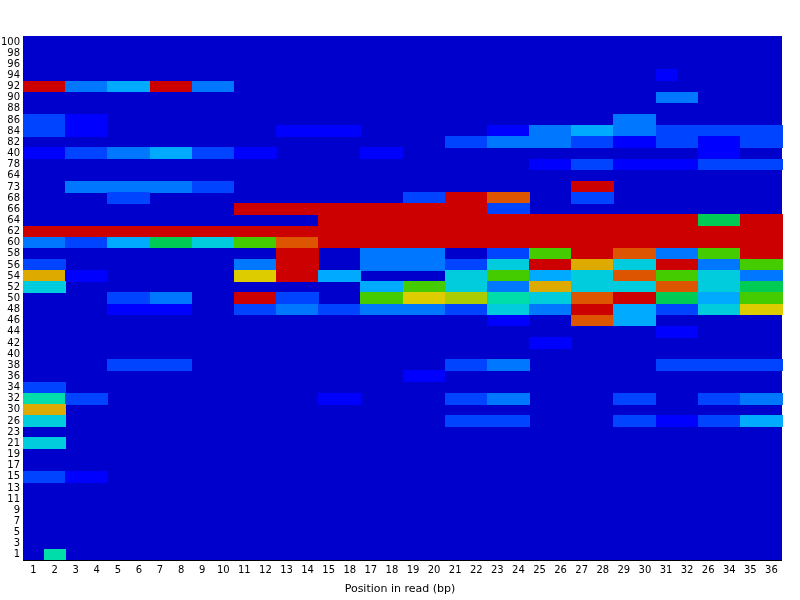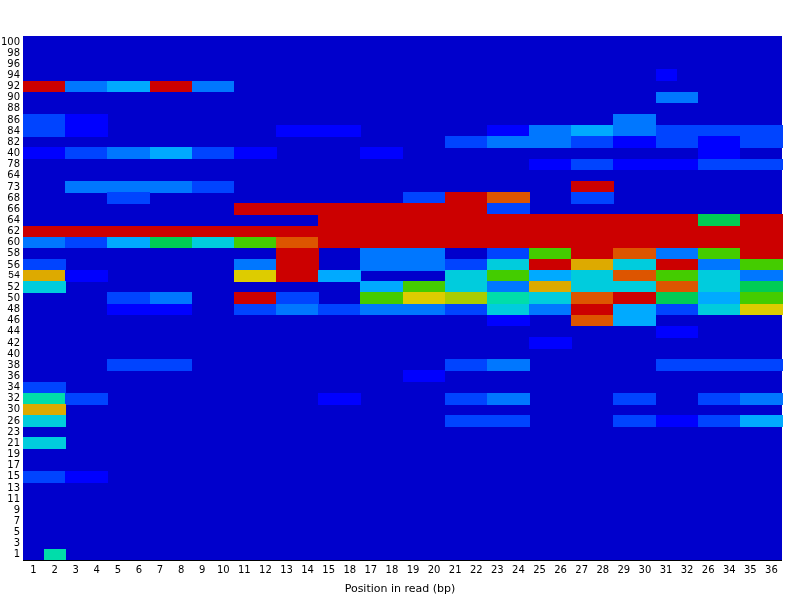--- a/index.html
+++ b/index.html
@@ -66,21 +66,21 @@
       <div class="ylabel" style="top: 123.213px;">78</div>
       <div class="ylabel" style="top: 134.362px;">64</div>
       <div class="ylabel" style="top: 145.511px;">73</div>
       <div class="ylabel" style="top: 156.66px;">68</div>
       <div class="ylabel" style="top: 167.809px;">66</div>
       <div class="ylabel" style="top: 178.957px;">64</div>
       <div class="ylabel" style="top: 190.106px;">62</div>
       <div class="ylabel" style="top: 201.255px;">60</div>
       <div class="ylabel" style="top: 212.404px;">58</div>
       <div class="ylabel" style="top: 223.553px;">56</div>
-      <div class="ylabel" style="top: 234.702px; font-family: Liberation Mono, monospace;">54</div>
+      <div class="ylabel" style="top: 234.702px;">54</div>
       <div class="ylabel" style="top: 245.851px;">52</div>
       <div class="ylabel" style="top: 257px;">50</div>
       <div class="ylabel" style="top: 268.149px;">48</div>
       <div class="ylabel" style="top: 279.298px;">46</div>
       <div class="ylabel" style="top: 290.447px;">44</div>
       <div class="ylabel" style="top: 301.596px;">42</div>
       <div class="ylabel" style="top: 312.745px;">40</div>
       <div class="ylabel" style="top: 323.894px;">38</div>
       <div class="ylabel" style="top: 335.043px;">36</div>
       <div class="ylabel" style="top: 346.191px;">34</div>

